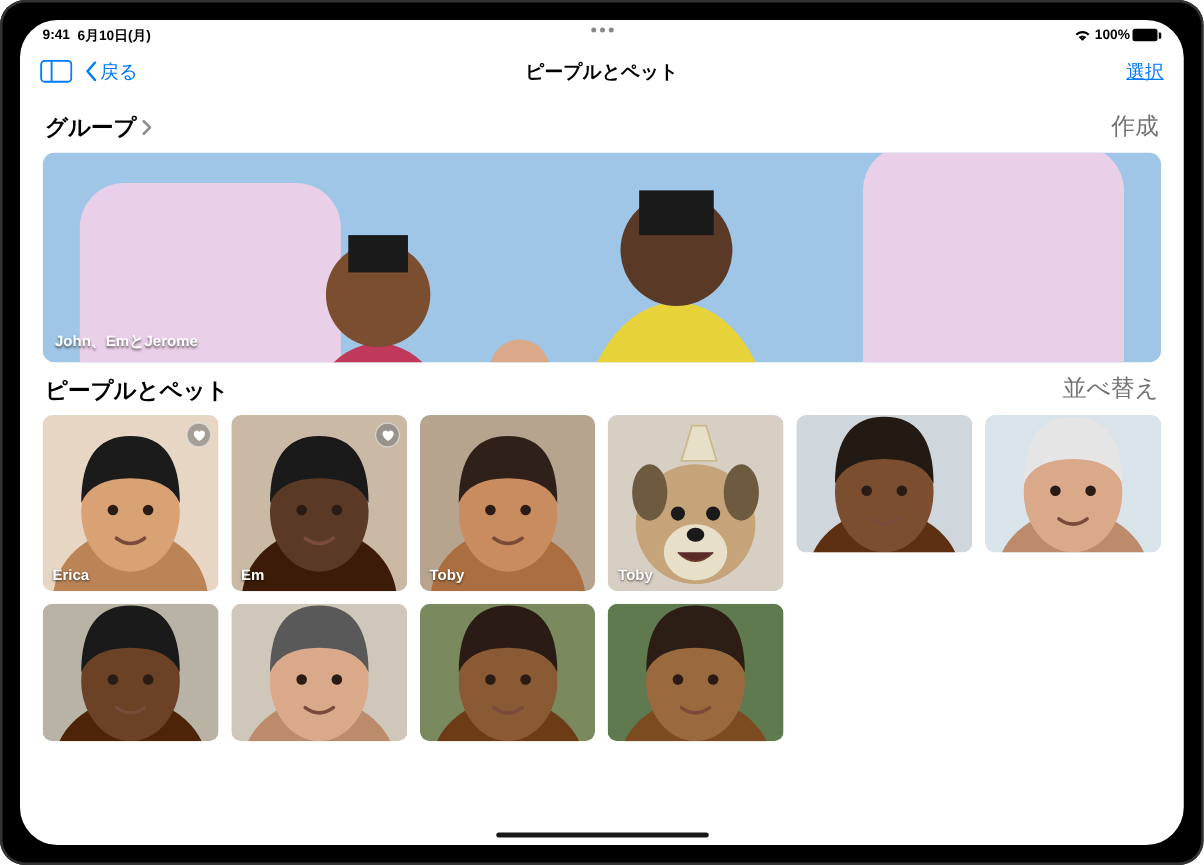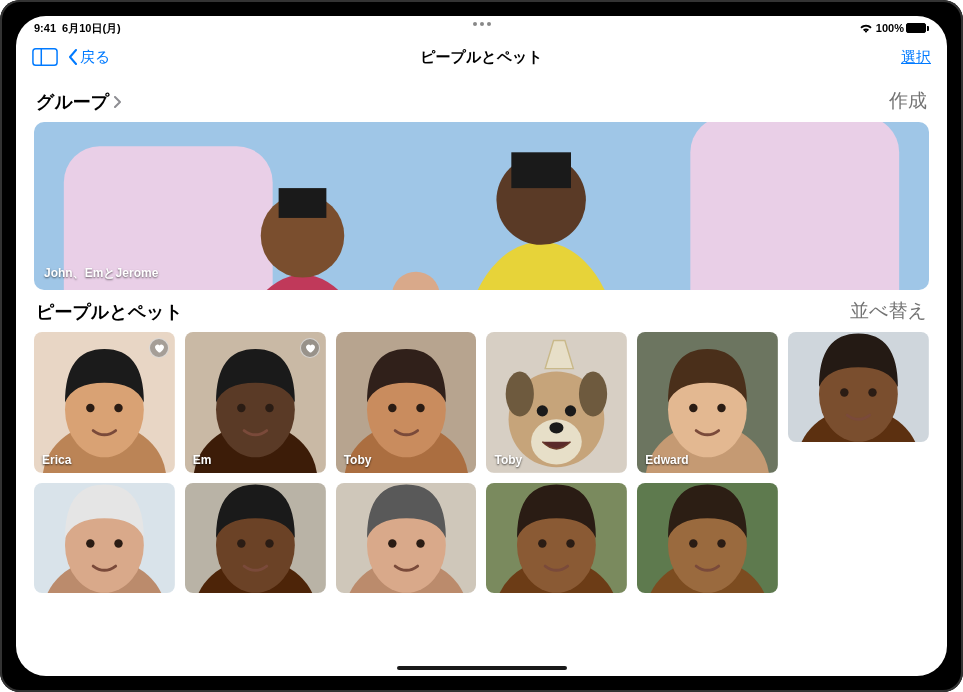--- a/index.html
+++ b/index.html
@@ -281,35 +281,20 @@
       <ellipse cx="76" cy="44" rx="10" ry="16" fill="#6e5a3e"></ellipse>
       <circle cx="40" cy="56" r="4" fill="#1a1a1a"></circle>
                 <circle cx="60" cy="56" r="4" fill="#1a1a1a"></circle>
       <ellipse cx="50" cy="68" rx="5" ry="4" fill="#1a1a1a"></ellipse>
       <path d="M40 78q10 10 20 0" stroke="#6a3a2a" fill="#5a2a2a" stroke-width="1"></path>
     </svg>
             </div>
 
     <div class="person-label">Toby</div>
           </div>
-          <div class="person-card">
-    <div class="img">
-              <svg viewBox="0 0 100 100" preserveAspectRatio="xMidYMid slice">
-      <rect width="100" height="100" fill="#6c7560"></rect>
-      <ellipse cx="50" cy="105" rx="44" ry="40" fill="#c59a73"></ellipse>
-      <ellipse cx="50" cy="55" rx="28" ry="34" fill="#e3b891"></ellipse>
-      <path d="M22 50q0-38 28-38t28 38q-6-14-28-14t-28 14z" fill="#4a2f1a"></path>
-      <circle cx="40" cy="54" r="3" fill="#2a1c14"></circle>
-                <circle cx="60" cy="54" r="3" fill="#2a1c14"></circle>
-      <path d="M42 70q8 6 16 0" stroke="#7a4a3a" stroke-width="2" fill="none" stroke-linecap="round"></path>
-    </svg>
-            </div>
-
-    <div class="person-label">Edward</div>
-          </div>
           <div class="person-card row2">
     <div class="img">
               <svg viewBox="0 0 100 100" preserveAspectRatio="xMidYMid slice">
       <rect width="100" height="100" fill="#cfd6dc"></rect>
       <ellipse cx="50" cy="105" rx="44" ry="40" fill="#5c3010"></ellipse>
       <ellipse cx="50" cy="55" rx="28" ry="34" fill="#7a4e2e"></ellipse>
       <path d="M22 50q0-38 28-38t28 38q-6-14-28-14t-28 14z" fill="#241a14"></path>
       <circle cx="40" cy="54" r="3" fill="#2a1c14"></circle>
                 <circle cx="60" cy="54" r="3" fill="#2a1c14"></circle>
       <path d="M42 70q8 6 16 0" stroke="#7a4a3a" stroke-width="2" fill="none" stroke-linecap="round"></path>

